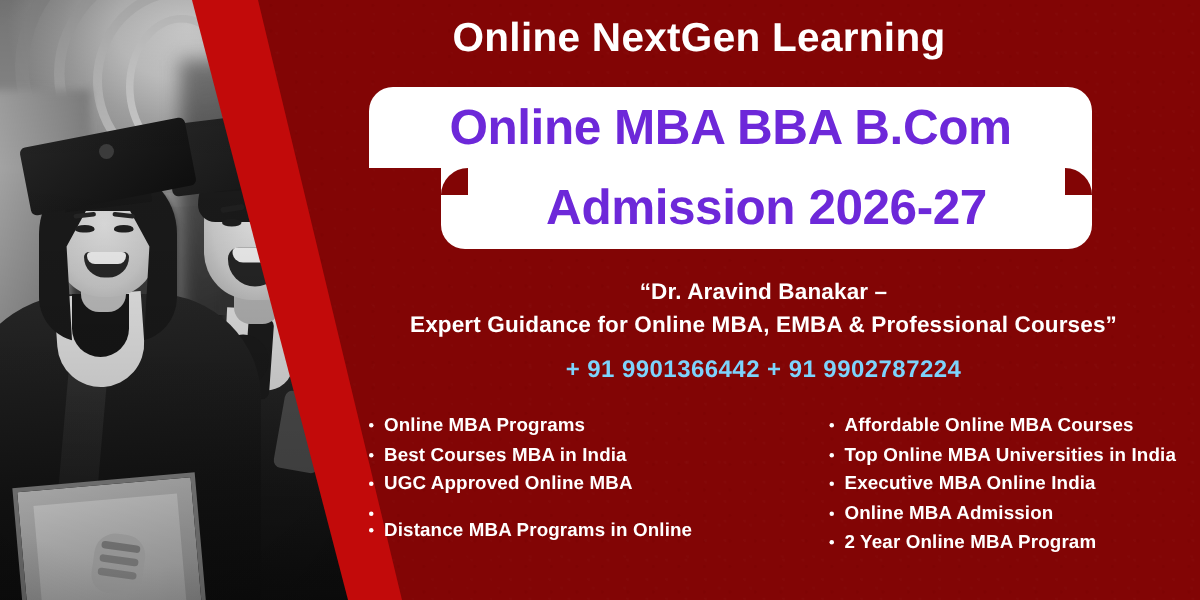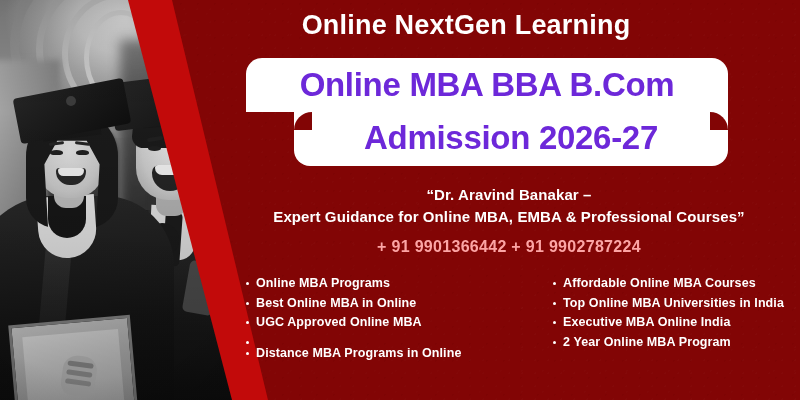--- a/index.html
+++ b/index.html
@@ -457,21 +457,21 @@
     line-height: 22px;
     letter-spacing: 0.1px;
   }
   .quote .q-line { white-space: nowrap; }
   .phones {
     position: absolute;
     left: 226px;
     top: 238px;
     width: 566px;
     text-align: center;
-    color: #fca5a5;
+    color: #7dd3fc;
     font-size: 16px;
     font-weight: 700;
     letter-spacing: 0.3px;
     white-space: nowrap;
   }
 
   
   .cols {
     position: absolute;
     left: 246px;
@@ -585,21 +585,21 @@
     <div class="phones">+ 91 9901366442  + 91 9902787224</div>
 
     <div class="cols">
       <div class="col left">
         <div class="bullet">
           <span class="dot"></span>
           <span>Online MBA Programs</span>
         </div>
         <div class="bullet">
           <span class="dot"></span>
-          <span>Best Online MBA in Online</span>
+          <span>Best Courses MBA in India</span>
         </div>
         <div class="bullet">
           <span class="dot"></span>
           <span>UGC Approved Online MBA</span>
         </div>
         <div class="bullet">
           <span class="dot"></span>
         </div>
         <div class="bullet">
           <span class="dot"></span>
@@ -612,20 +612,24 @@
           <span class="dot"></span>
           <span>Affordable Online MBA Courses</span>
         </div>
         <div class="bullet">
           <span class="dot"></span>
           <span>Top Online MBA Universities in India</span>
         </div>
         <div class="bullet">
           <span class="dot"></span>
           <span>Executive MBA Online India</span>
+        </div>
+        <div class="bullet">
+          <span class="dot"></span>
+          <span>Online MBA Admission</span>
         </div>
         <div class="bullet">
           <span class="dot"></span>
           <span>2 Year Online MBA Program</span>
         </div>
       </div>
     </div>
 
   </div>
 </div>

